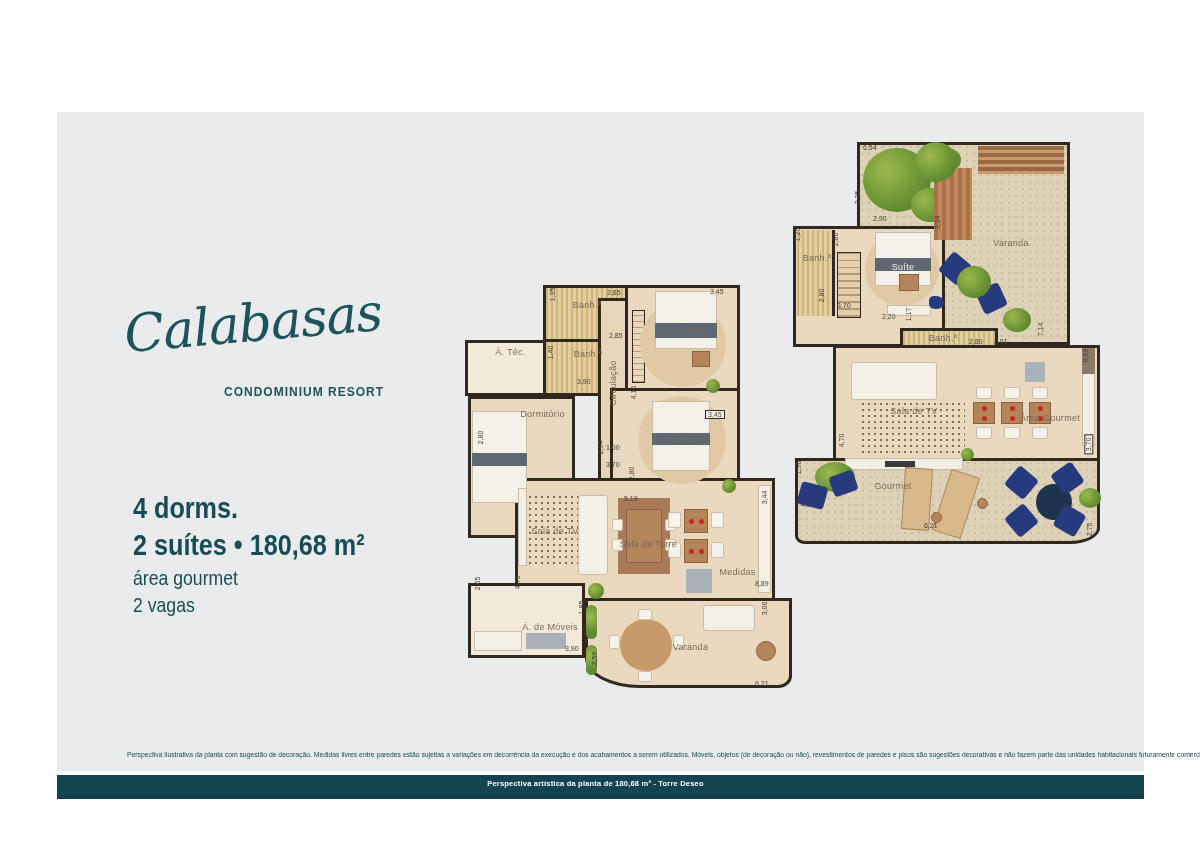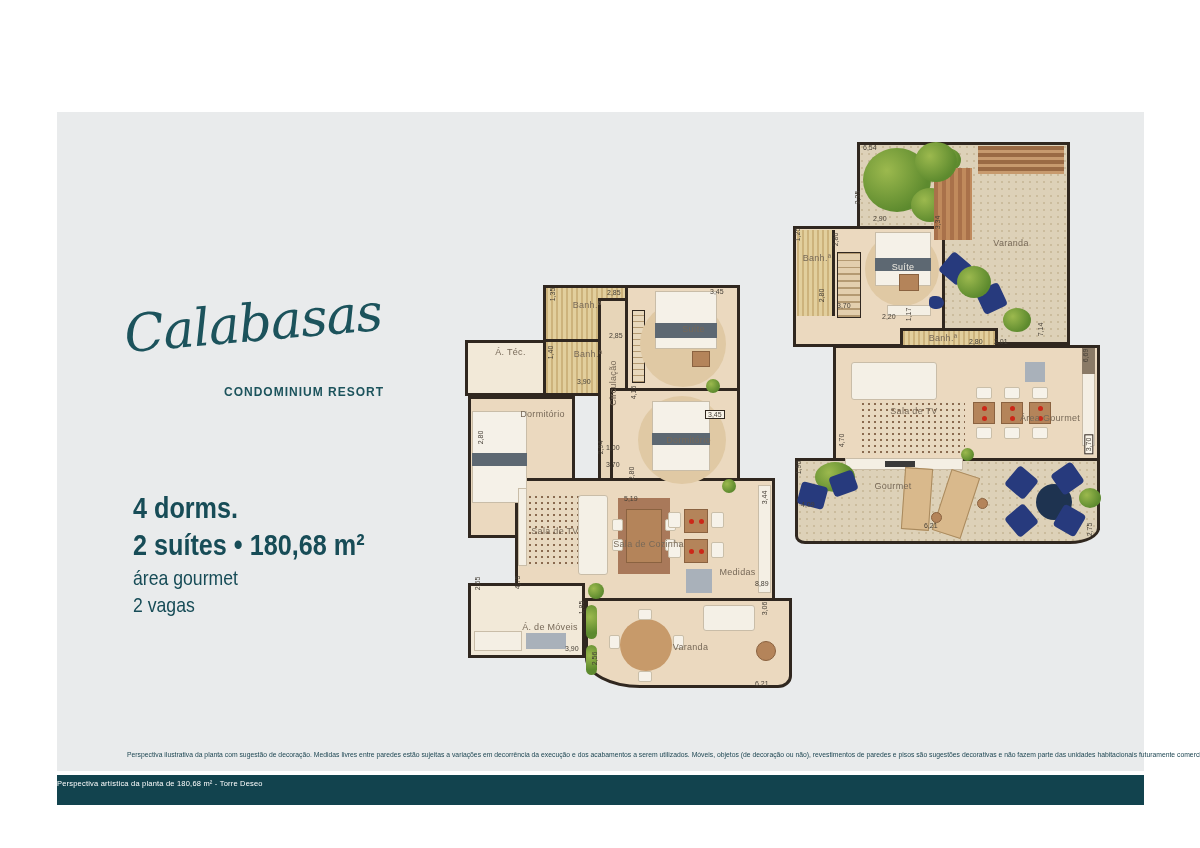--- a/index.html
+++ b/index.html
@@ -2,22 +2,22 @@
 <html><head>
 <meta charset="utf-8">
 <style>
   * { margin:0; padding:0; box-sizing:border-box; }
   html,body { width:1200px; height:848px; background:#ffffff; font-family:"Liberation Sans",sans-serif; overflow:hidden; }
   .abs { position:absolute; }
   #stage { position:relative; width:1200px; height:848px; }
 
   
   .panel { left:57px; top:112px; width:1087px; height:659px; background:#e9ebec; }
-  .footer-bar { left:57px; top:775px; width:1087px; height:30px; background:#12434e; color:#fff;
-                font-size:7.5px; font-weight:normal; line-height:18px; text-align:left; padding-right:10px; letter-spacing:.2px; }
+  .footer-bar { left:57px; top:775px; width:1087px; height:24px; background:#12434e; color:#fff;
+                font-size:7.5px; font-weight:bold; line-height:18px; text-align:center; padding-right:10px; letter-spacing:.2px; }
   .disclaimer { left:127px; top:751px; width:1010px; font-size:7px; color:#1d4652; white-space:nowrap;
                 transform:scaleX(.97); transform-origin:left center; }
 
   
   .logo { left:124px; top:292px; width:280px; font-family:"DejaVu Serif",serif; font-style:italic;
           font-size:52px; color:#1c535c; transform:rotate(-5deg); letter-spacing:-1px; }
   .tagline { left:224px; top:385px; font-size:12px; font-weight:bold; letter-spacing:1px; color:#1c535c; }
   .spec { left:133px; color:#174c57; transform:scaleX(.84); transform-origin:left center; white-space:nowrap; }
   .spec.b1 { top:491px; font-size:30px; font-weight:bold; }
   .spec.b2 { top:528px; font-size:30px; font-weight:bold; }
@@ -150,21 +150,21 @@
     <div class="f plant" style="left:246px;top:96px;width:14px;height:14px;"></div>
 
     <div class="rl" style="left:107px;top:17px;width:40px;">Banh.ª</div>
     <div class="rl" style="left:108px;top:66px;width:40px;">Banh.ª</div>
     <div class="rl" style="left:28px;top:64px;width:45px;">Á. Téc.</div>
     <div class="rl" style="left:211px;top:41px;width:45px;">Suíte</div>
     <div class="rl" style="left:50px;top:126px;width:65px;">Dormitório</div>
     <div class="rl v" style="left:123px;top:95px;width:60px;">Circulação</div>
     <div class="rl" style="left:196px;top:152px;width:65px;">Dormitório</div>
     <div class="rl" style="left:64px;top:243px;width:62px;">Sala de TV</div>
-    <div class="rl" style="left:146px;top:256px;width:85px;">Sala de Cozinha</div>
+    <div class="rl" style="left:146px;top:256px;width:85px;">Sala de Torre</div>
     <div class="rl" style="left:255px;top:284px;width:45px;">Medidas</div>
     <div class="rl" style="left:55px;top:339px;width:70px;">Á. de Móveis</div>
     <div class="rl" style="left:203px;top:359px;width:55px;">Varanda</div>
 
     <span class="dim v" style="left:86px;top:8px;">1,35</span>
     <span class="dim" style="left:147px;top:6px;">2,85</span>
     <span class="dim" style="left:250px;top:5px;">3,45</span>
     <span class="dim" style="left:149px;top:49px;">2,85</span>
     <span class="dim v" style="left:84px;top:66px;">1,40</span>
     <span class="dim" style="left:117px;top:95px;">3,90</span>

